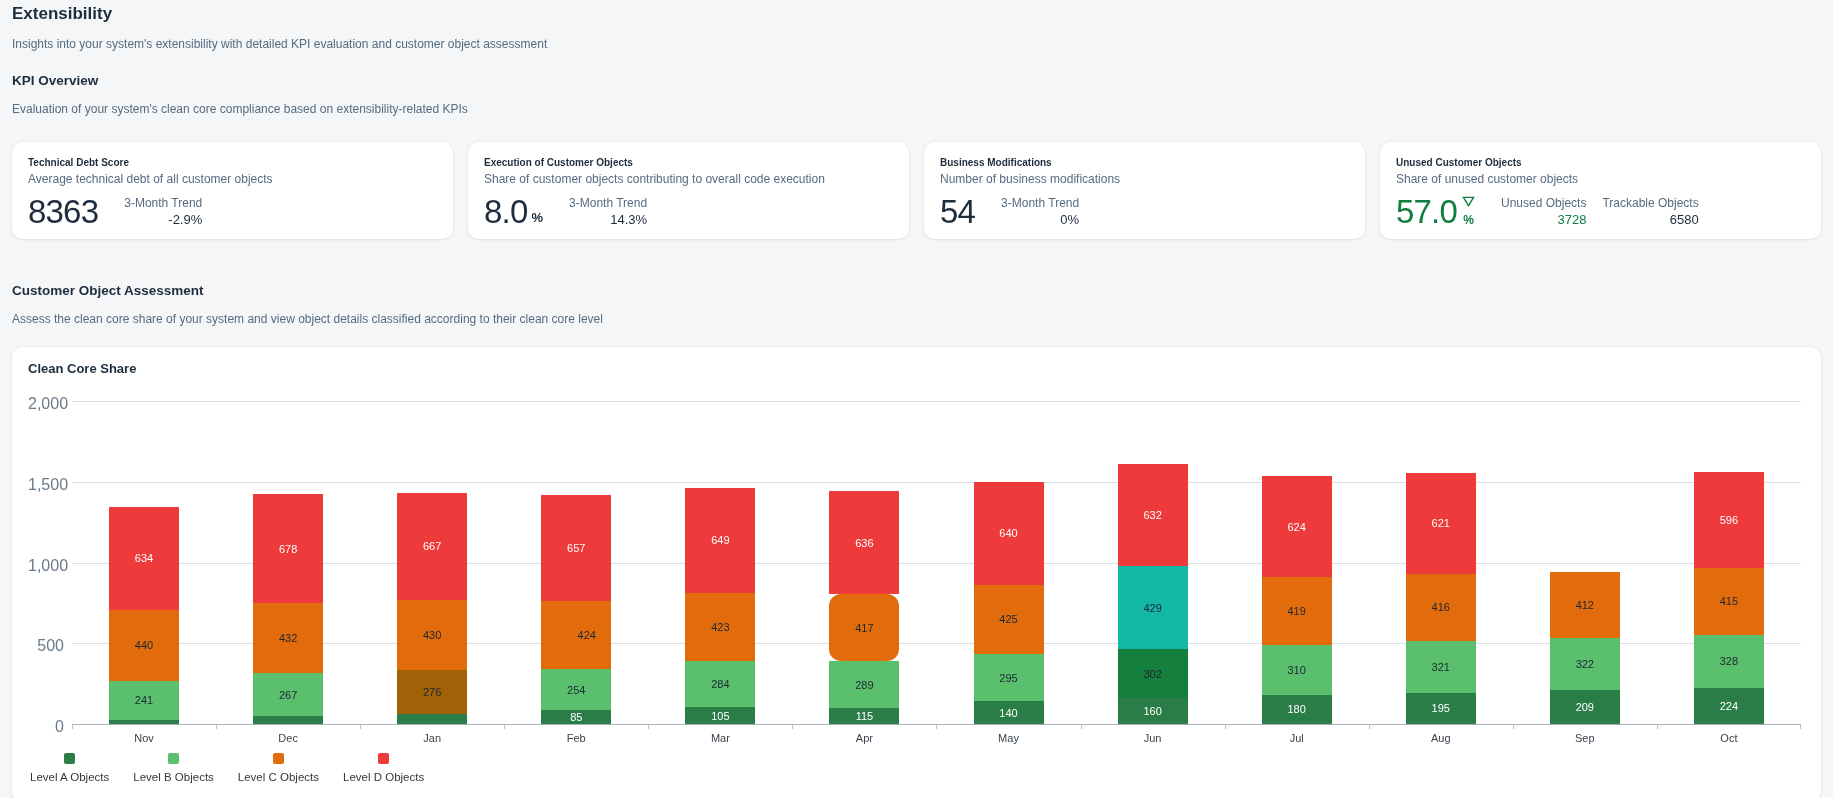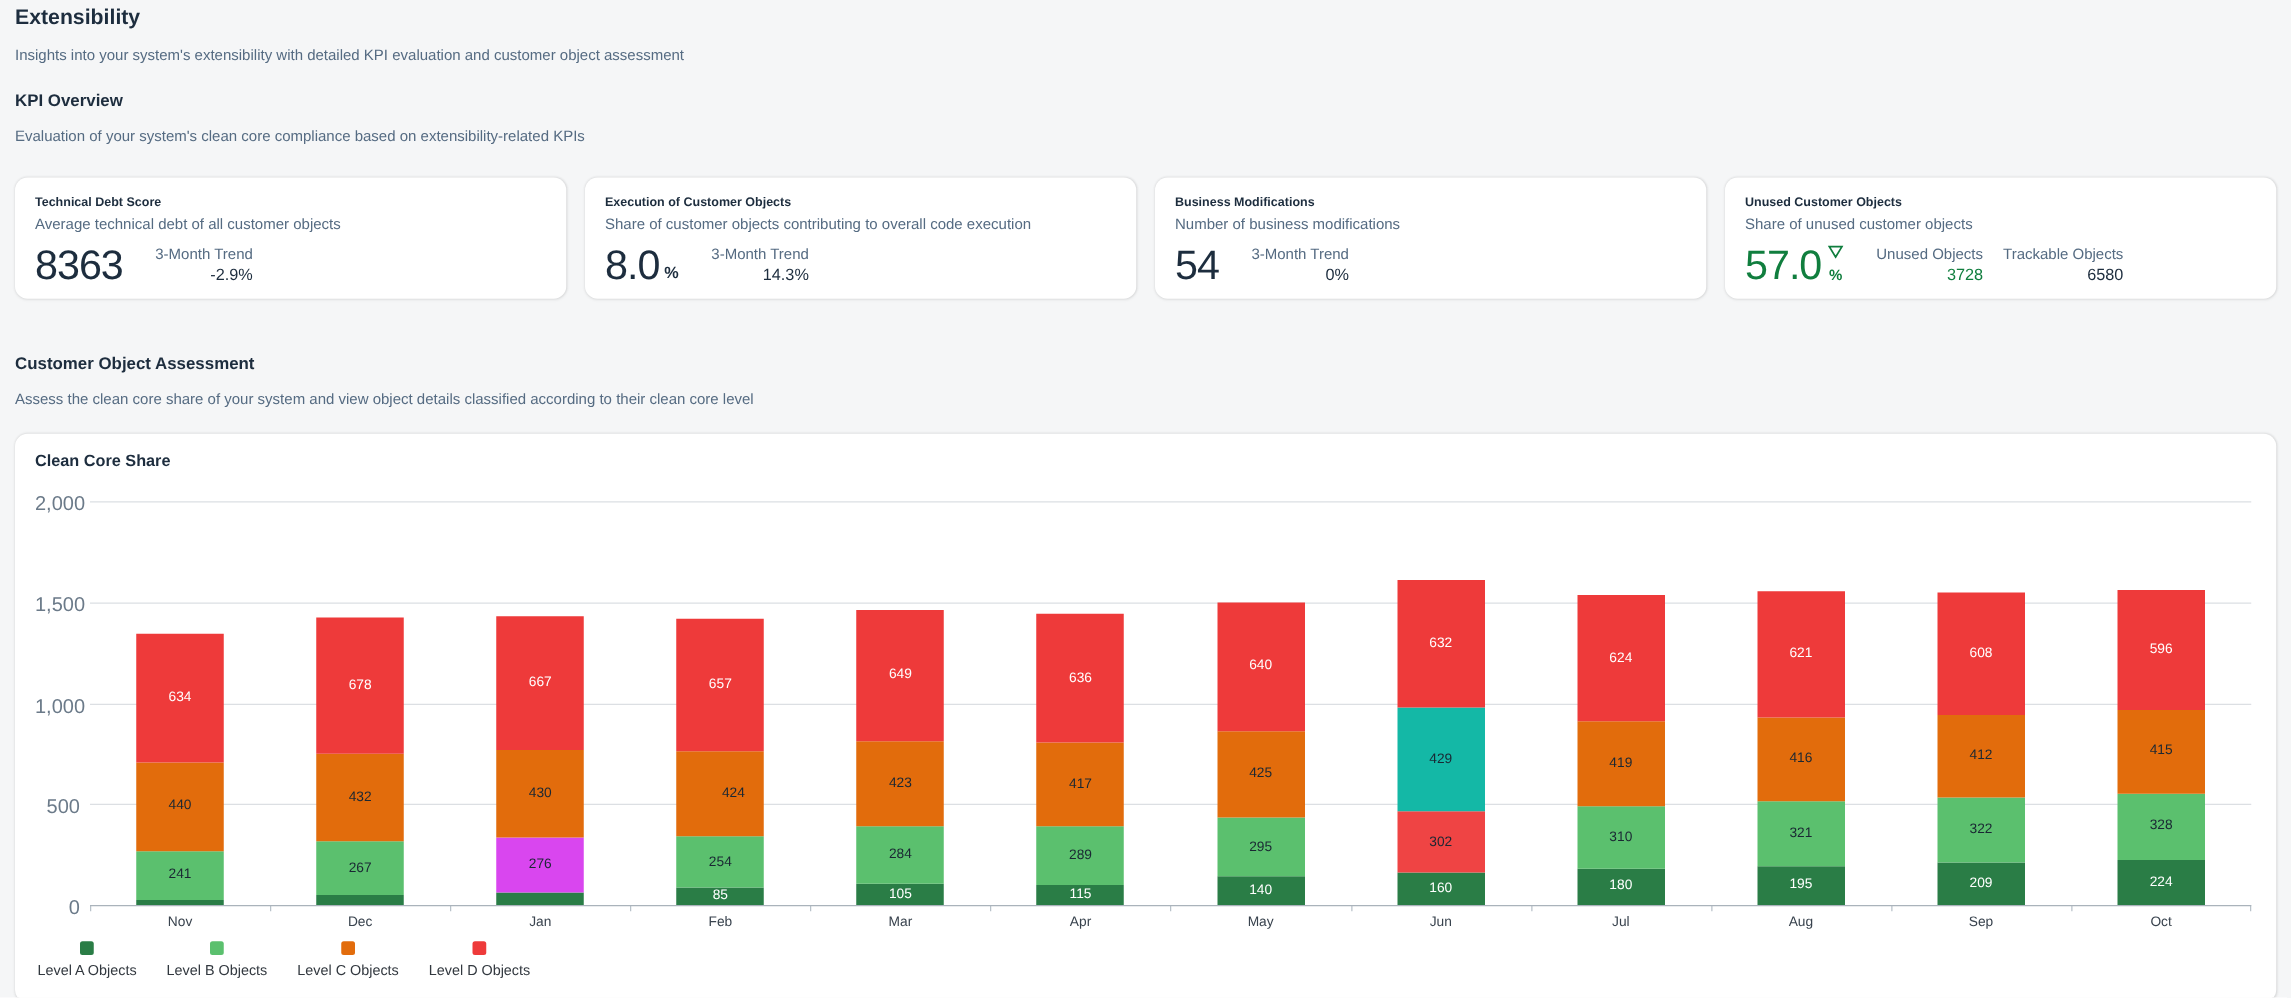--- a/index.html
+++ b/index.html
@@ -209,21 +209,21 @@
                 <div class="seg-label" style="color: rgb(26, 39, 51);">432</div>
               </div>
               <div class="seg" style="height: 109.497px; background: rgb(238, 58, 58);">
                 <div class="seg-label" style="color: rgb(255, 255, 255);">678</div>
               </div>
             </div>
           </div>
           <div class="cell">
             <div class="bar">
               <div class="seg" style="height: 9.69px; background: rgb(42, 125, 70);"></div>
-              <div class="seg" style="height: 44.574px; background: #d946ef;">
+              <div class="seg" style="height: 44.574px; background: #a16207;">
                 <div class="seg-label" style="color: rgb(26, 39, 51);">276</div>
               </div>
               <div class="seg" style="height: 69.445px; background: rgb(226, 108, 12);">
                 <div class="seg-label" style="color: rgb(26, 39, 51);">430</div>
               </div>
               <div class="seg" style="height: 107.721px; background: rgb(238, 58, 58);">
                 <div class="seg-label" style="color: rgb(255, 255, 255);">667</div>
               </div>
             </div>
           </div>
@@ -260,21 +260,21 @@
             </div>
           </div>
           <div class="cell">
             <div class="bar">
               <div class="seg" style="height: 16px; background: rgb(42, 125, 70);">
                 <div class="seg-label" style="color: rgb(255, 255, 255);">115</div>
               </div>
               <div class="seg" style="height: 46.6735px; background: rgb(91, 192, 110);">
                 <div class="seg-label" style="color: rgb(26, 39, 51);">289</div>
               </div>
-              <div class="seg" style="height: 67.3455px; background: rgb(226, 108, 12);">
+              <div class="seg" style="height: 67.3455px; background: rgb(226, 108, 12); border-radius: 12px;">
                 <div class="seg-label" style="color: rgb(26, 39, 51);">417</div>
               </div>
               <div class="seg" style="height: 102.714px; background: rgb(238, 58, 58);">
                 <div class="seg-label" style="color: rgb(255, 255, 255);">636</div>
               </div>
             </div>
           </div>
           <div class="cell">
             <div class="bar">
               <div class="seg" style="height: 22.61px; background: rgb(42, 125, 70);">
@@ -289,21 +289,21 @@
               <div class="seg" style="height: 103.36px; background: rgb(238, 58, 58);">
                 <div class="seg-label" style="color: rgb(255, 255, 255);">640</div>
               </div>
             </div>
           </div>
           <div class="cell">
             <div class="bar">
               <div class="seg" style="height: 25.84px; background: rgb(42, 125, 70);">
                 <div class="seg-label" style="color: rgb(255, 255, 255);">160</div>
               </div>
-              <div class="seg" style="height: 48.773px; background: #ef4444;">
+              <div class="seg" style="height: 48.773px; background: #15803d;">
                 <div class="seg-label" style="color: rgb(26, 39, 51);">302</div>
               </div>
               <div class="seg" style="height: 83px; background: #14b8a6;">
                 <div class="seg-label" style="color: rgb(26, 39, 51);">429</div>
               </div>
               <div class="seg" style="height: 102.068px; background: rgb(238, 58, 58);">
                 <div class="seg-label" style="color: rgb(255, 255, 255);">632</div>
               </div>
             </div>
           </div>
@@ -342,23 +342,20 @@
           <div class="cell">
             <div class="bar">
               <div class="seg" style="height: 33.7535px; background: rgb(42, 125, 70);">
                 <div class="seg-label" style="color: rgb(255, 255, 255);">209</div>
               </div>
               <div class="seg" style="height: 52.003px; background: rgb(91, 192, 110);">
                 <div class="seg-label" style="color: rgb(26, 39, 51);">322</div>
               </div>
               <div class="seg" style="height: 66.538px; background: rgb(226, 108, 12);">
                 <div class="seg-label" style="color: rgb(26, 39, 51);">412</div>
-              </div>
-              <div class="seg" style="height: 98.192px; background: rgb(238, 58, 58);">
-                <div class="seg-label" style="color: rgb(255, 255, 255);">608</div>
               </div>
             </div>
           </div>
           <div class="cell">
             <div class="bar">
               <div class="seg" style="height: 36.176px; background: rgb(42, 125, 70);">
                 <div class="seg-label" style="color: rgb(255, 255, 255);">224</div>
               </div>
               <div class="seg" style="height: 52.972px; background: rgb(91, 192, 110);">
                 <div class="seg-label" style="color: rgb(26, 39, 51);">328</div>

